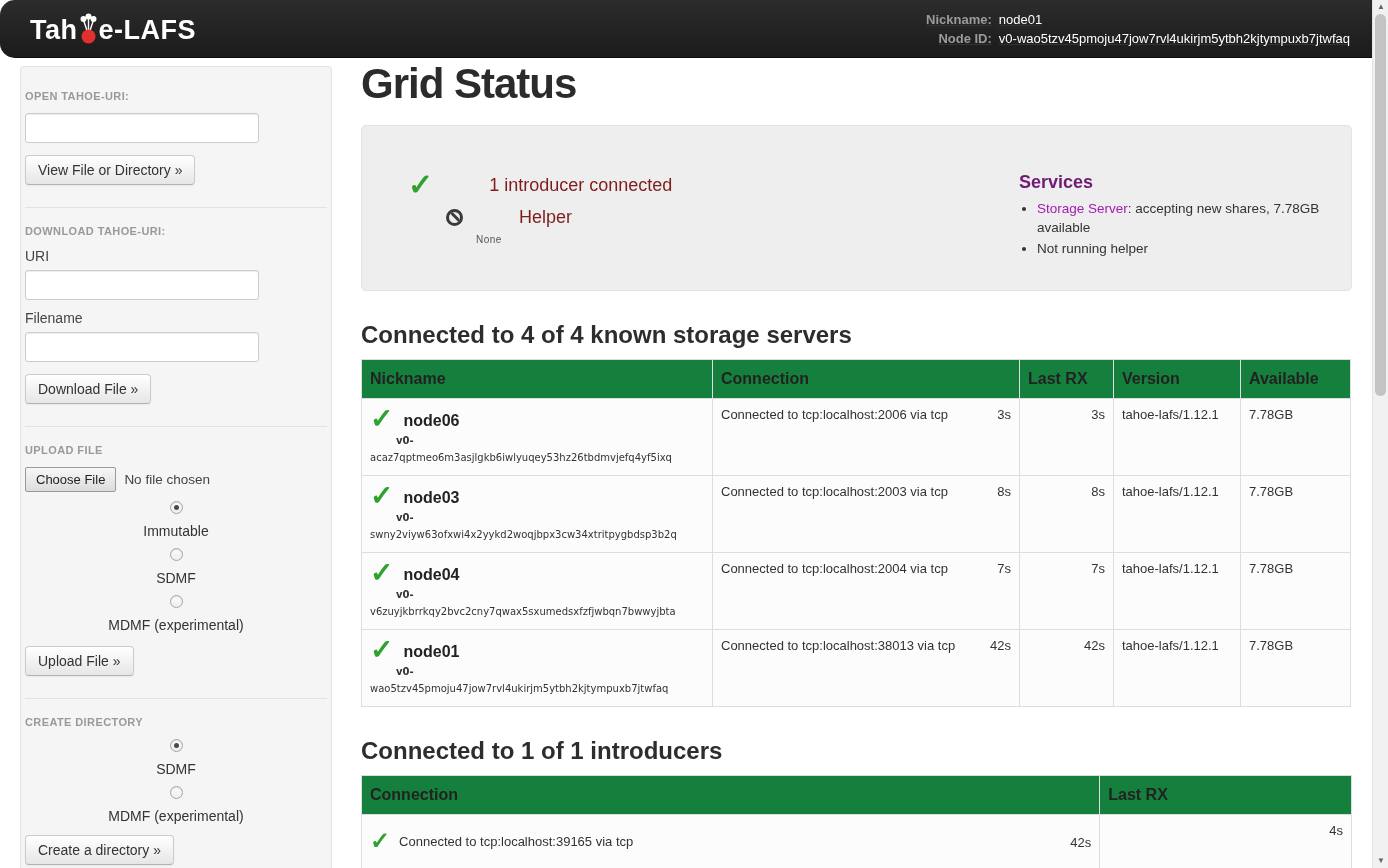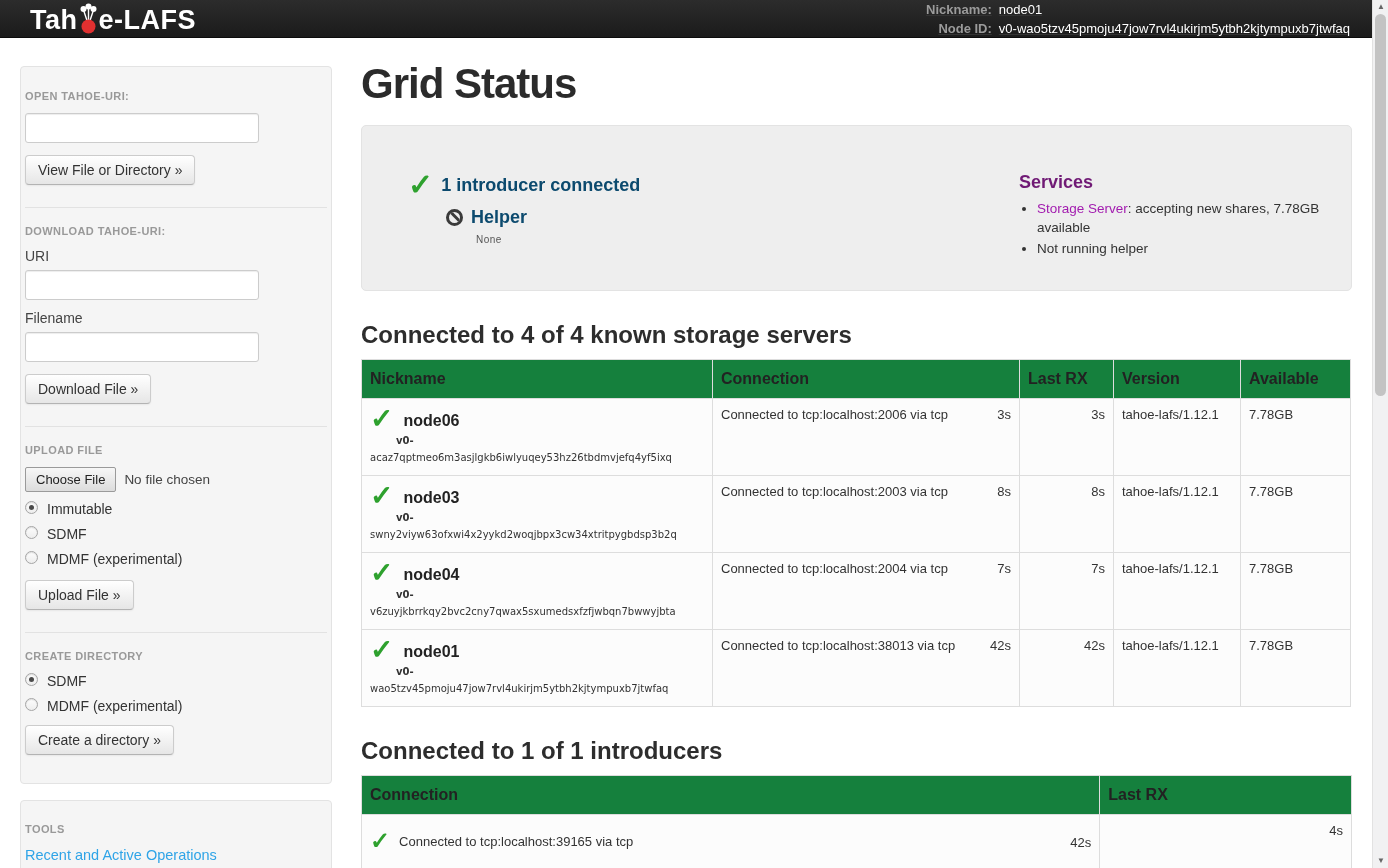--- a/index.html
+++ b/index.html
@@ -1,25 +1,26 @@
 <!DOCTYPE html>
 <html><head>
 <meta charset="utf-8">
 <style>
   * { box-sizing: border-box; margin: 0; padding: 0; }
   html,body { width:1388px; height:868px; overflow:hidden; }
   body { font-family:"Liberation Sans", sans-serif; background:#fff; color:#333; position:relative; }
 
   
   .navbar {
-    position:absolute; left:0; top:0; width:1388px; height:38px;
+    position:absolute; left:0; top:0; width:1388px; height:58px;
     background:linear-gradient(#2c2c2c,#1b1b1b);
     border-bottom:1px solid #0c0c0c;
     display:flex; align-items:center; justify-content:space-between;
     padding:0 38px 0 30px;
+    border-radius:15px;
   }
   .logo { display:flex; align-items:flex-end; color:#fff; font-size:27px; font-weight:bold;
           letter-spacing:0.5px; cursor:pointer; line-height:1; }
   .logo svg { margin:0 1px -1px 1px; }
   .node-info { display:grid; grid-template-columns:auto auto; column-gap:7px; row-gap:2px;
                font-size:13px; line-height:17px;text-decoration:underline; }
   .node-info .lbl { color:#9b9b9b; font-weight:bold; text-align:right; }
   .node-info .val { color:#fff; }
 
   
@@ -33,42 +34,42 @@
   .txt { width:234px; height:30px; padding:4px 6px; border:1px solid #ccc; border-radius:3px;
          box-shadow:inset 0 1px 1px rgba(0,0,0,.075); font-size:13px; background:#fff;
          font-family:inherit; display:block; }
   .btn { display:inline-block; margin-top:12px; padding:6px 12px; font-size:14px; color:#333;
          background:linear-gradient(#ffffff,#e6e6e6); border:1px solid #ccc; border-bottom-color:#b3b3b3;
          border-radius:4px; box-shadow:0 1px 2px rgba(0,0,0,.06); cursor:pointer; font-family:inherit; }
   .file-row { display:flex; align-items:center; gap:8px; margin-bottom:6px; }
   .file-btn { padding:4px 10px; font-size:13px; color:#222; background:linear-gradient(#f7f7f7,#dcdcdc);
               border:1px solid #9a9a9a; border-radius:2px; cursor:pointer; font-family:inherit; }
   .file-status { font-size:13.5px; color:#444; }
-  .radio-row { display:flex; gap:9px; margin:9px 0; }
+  .radio-row { display:flex; align-items:center; gap:9px; margin:9px 0;flex-direction:column; }
   .radio { width:13px; height:13px; border-radius:50%; background:linear-gradient(#fdfdfd,#ededed);
            border:1px solid #a5a5a5; position:relative; flex:0 0 13px; cursor:pointer;
            box-shadow:inset 0 1px 1px rgba(0,0,0,.12); }
   .radio.checked::after { content:''; position:absolute; left:3px; top:3px; width:5px; height:5px;
            border-radius:50%; background:#4a4a4a; }
   .radio-label { font-size:14px; color:#333; }
   a.side-link { color:#2fa4e7; font-size:14.5px; text-decoration:none; cursor:pointer; }
   .tools-sec { padding:16px 0 26px; }
 
   
   .main { position:absolute; left:361px; top:55px; width:991px; }
   h1.page-title { font-size:42px; font-weight:bold; color:#2b2b2b; letter-spacing:-1px; margin:5px 0 17px; }
   .well { background:#eee; border:1px solid #e3e3e3; border-radius:5px;
           display:flex; padding:46px 10px 30px 46px; min-height:163px; }
   .status-col { flex:1; }
   .st-row { display:flex; align-items:center; gap:8px; }
   .check { color:#2ea12e; font-weight:bold; }
   .check.big { font-size:30px; line-height:26px; }
   .check.row-chk { font-size:28px; line-height:24px; }
   .check.sm { font-size:24px; line-height:20px; }
-  .st-title { font-size:18px; font-weight:bold; color:#0c4a6e; }
+  .st-title { font-size:18px; font-weight:normal; color:#7f1d1d;margin-left:48px; }
   .helper-row { margin:9px 0 0 38px; }
   .no-icon { width:17px; height:17px; border:3px solid #3a3a3a; border-radius:50%; position:relative;
              flex:0 0 17px; overflow:hidden; }
   .no-icon::before { content:''; position:absolute; left:-4px; top:6px; width:26px; height:3px;
              background:#3a3a3a; transform:rotate(45deg); }
   .helper-none { margin:6px 0 0 68px; font-size:10px; color:#555; letter-spacing:0.5px; }
   .services-col { width:322px; padding-right:8px; }
   .services-title { font-size:18px; font-weight:bold; color:#701a75; margin-bottom:6px; }
   .services-col ul { margin-left:18px; }
   .services-col li { font-size:13.5px; color:#333; line-height:19px; margin:2px 0; }

